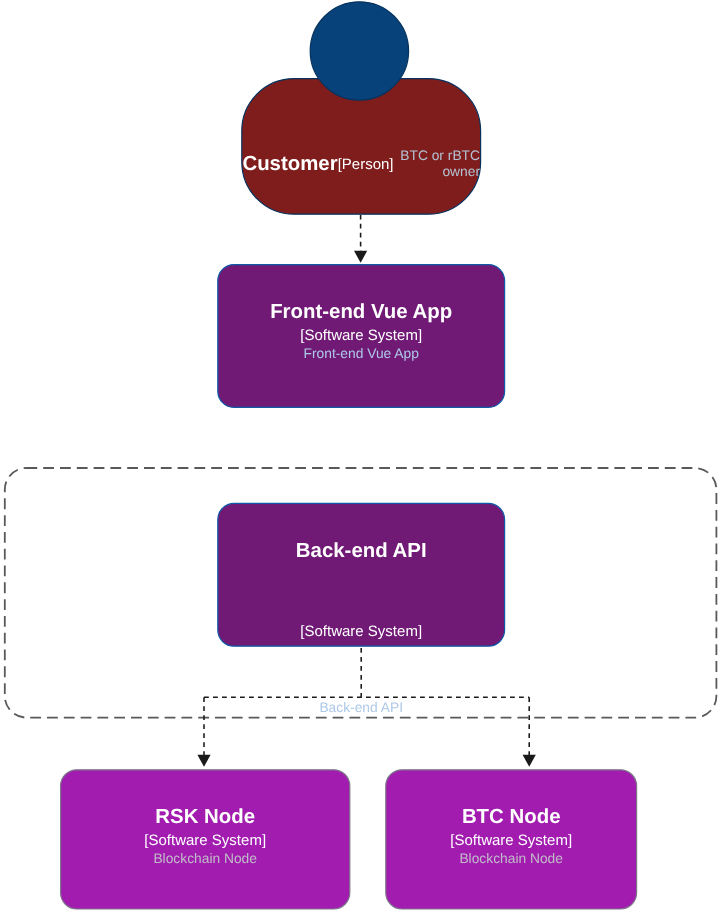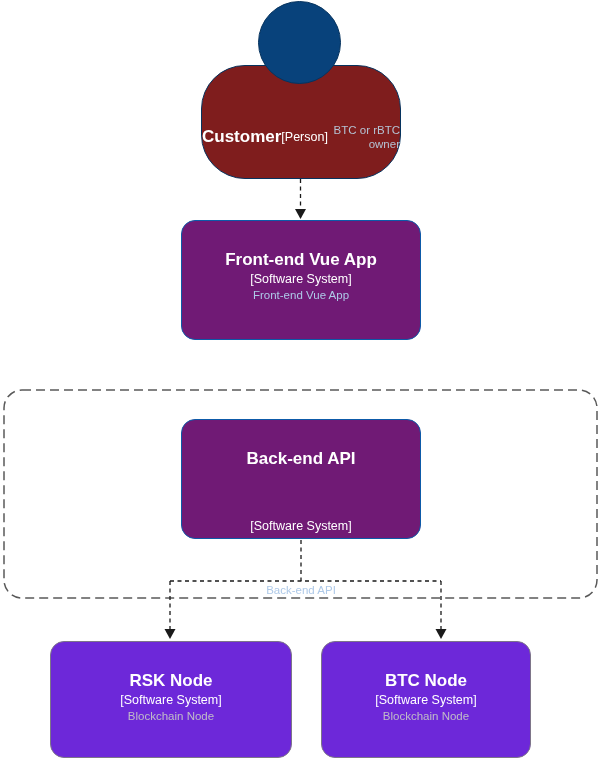--- a/index.html
+++ b/index.html
@@ -33,21 +33,21 @@
     padding-top: 28px;
   }
 
   
   .sysbox {
     border-radius: 14px;
     display: flex; flex-direction: column; align-items: center;
     padding-top: 28px;
   }
   .blue   { background: #701a75; border: 1px solid #0d5aa8; }
-  .gray   { background: #6d28d9; border: 1px solid #7d7589; }
+  .gray   { background: #a21caf; border: 1px solid #7d7589; }
 
   .frontend { left: 181px; top: 220px; width: 240px; height: 120px; }
   .backend  { left: 181px; top: 419px; width: 240px; height: 120px; gap: 48px; }
   .rsk      { left: 50px;  top: 641px; width: 242px; height: 117px; }
   .btc      { left: 321px; top: 641px; width: 210px; height: 117px; }
 
   .title { color: #ffffff; font-weight: bold; font-size: 17px; line-height: 21px; }
   .type  { color: #ffffff; font-size: 12.5px; line-height: 16px; margin-top: 1px; }
   .desc  { font-size: 11.5px; line-height: 14px; margin-top: 1px; text-align: right; }
   .desc-blue { color: #aec9e8; }

